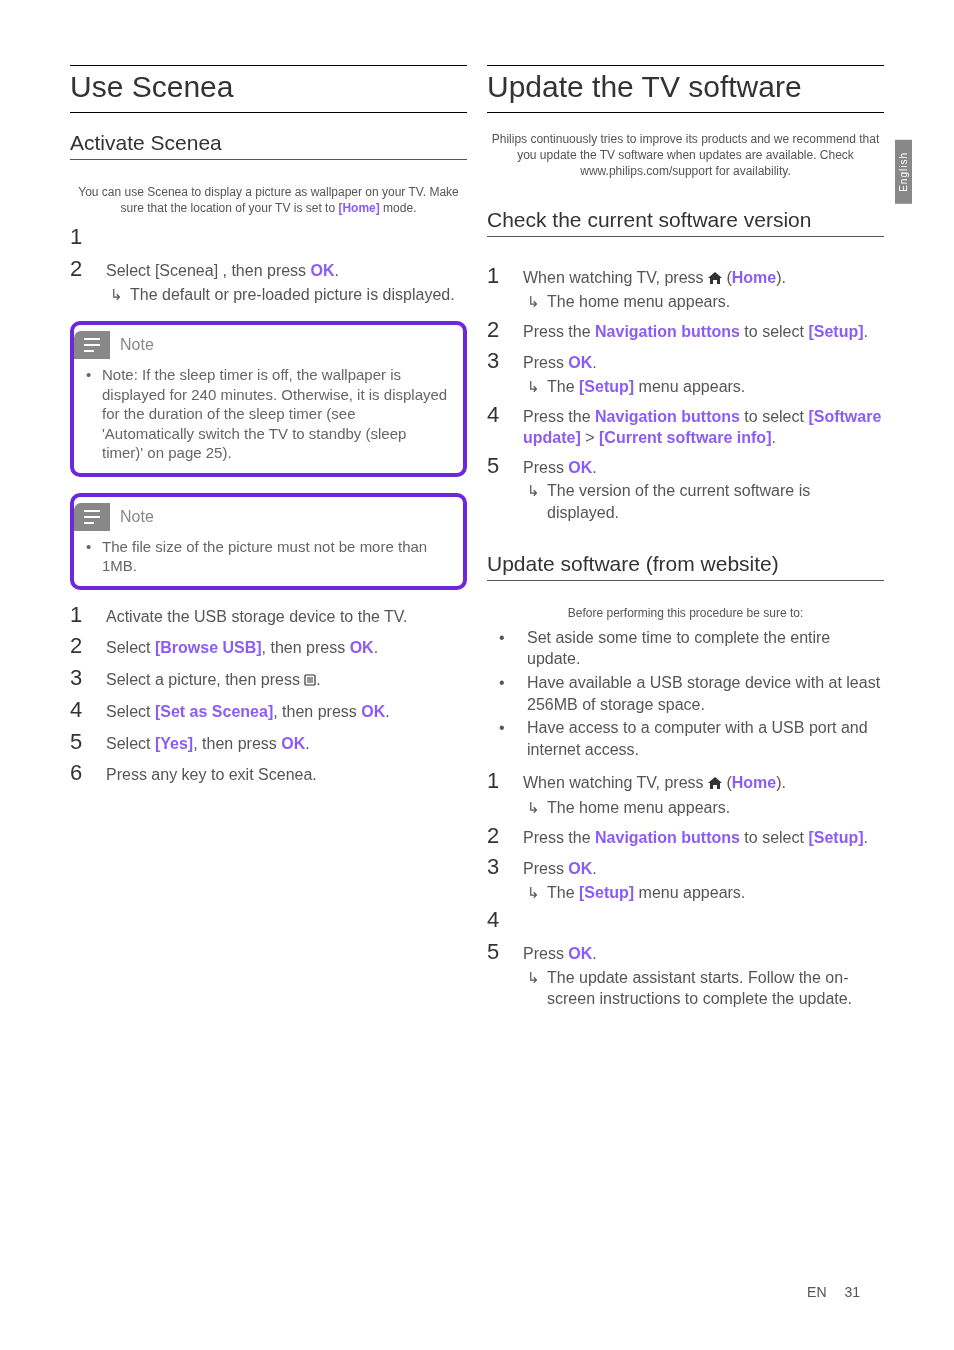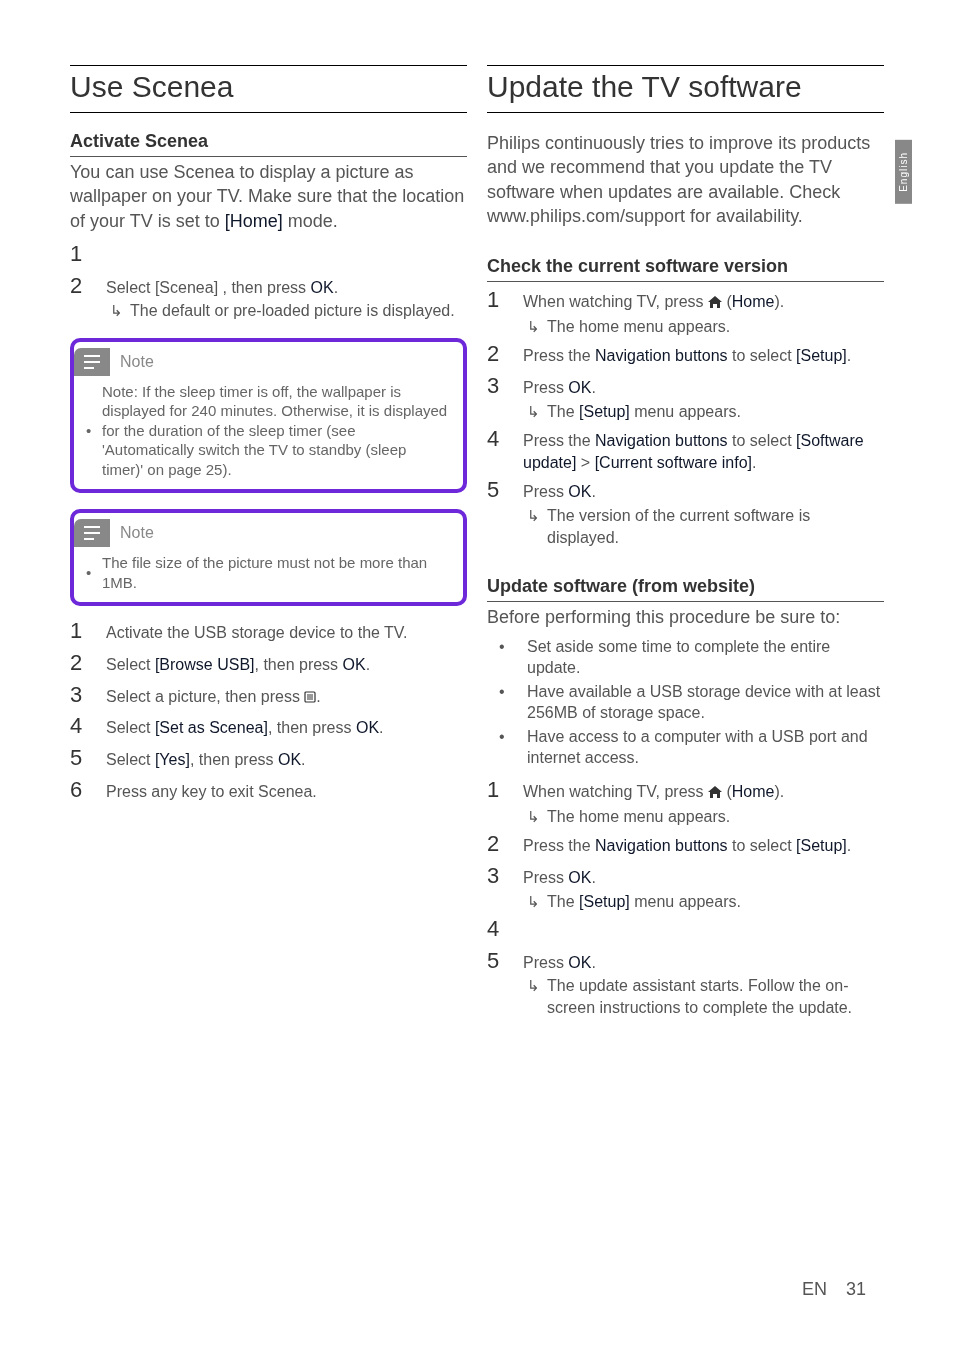--- a/index.html
+++ b/index.html
@@ -21,34 +21,35 @@
   h1 {
     font-size: 30px;
     font-weight: 400;
     color: #333;
     border-top: 1.5px solid #000;
     border-bottom: 1px solid #000;
     padding: 4px 0 8px 0;
     margin-bottom: 18px;
   }
   h2 {
-    font-size: 18px;
-    font-weight: 700;
+    font-size: 21px;
+    font-weight: 400;
     color: #333;
     border-bottom: 1px solid #555;
     padding-bottom: 4px;
-    margin-bottom: 3px;
+    margin-bottom: 24px;
     margin-top: 6px;
   }
   .sep-above { margin-top: 28px; }
   p {
-    font-size: 18px;
+    font-size: 12px;
     line-height: 1.35;
     color: #555;
     margin-bottom: 6px;
+    text-align: center;
   }
   .steps {
     list-style: none;
     counter-reset: step;
   }
   .steps > li {
     display: flex;
     align-items: baseline;
     margin-bottom: 2px;
     font-size: 16px;
@@ -88,21 +89,21 @@
     color: #555;
     margin-bottom: 2px;
   }
   .bullets li::before {
     content: "•";
     width: 28px;
     padding-left: 12px;
     flex-shrink: 0;
     color: #555;
   }
-  b.strong { font-weight: 400; color: #0f172a; }
+  b.strong { font-weight: 700; color: #8b5cf6; }
   .icon-inline {
     display: inline-block;
     vertical-align: -1px;
   }
   .note-box {
     border: 4px solid #6d28d9;
     border-radius: 10px;
     margin: 16px 0 10px 0;
     padding-bottom: 10px;
     overflow: hidden;
@@ -125,21 +126,21 @@
   }
   .note-title {
     font-size: 16px;
     color: #888;
   }
   .note-body {
     padding: 0 12px 0 12px;
   }
   .note-body .ni {
     display: flex;
-    align-items: center;
+    align-items: flex-start;
     font-size: 15px;
     line-height: 1.3;
     color: #666;
   }
   .note-body .ni::before {
     content: "•";
     width: 16px;
     flex-shrink: 0;
     color: #666;
   }
@@ -152,22 +153,22 @@
     font-size: 10px;
     letter-spacing: 1px;
     padding: 12px 3px;
     writing-mode: vertical-rl;
     transform: rotate(180deg);
     text-align: center;
   }
   .footer {
     position: absolute;
     bottom: 50px;
-    right: 88px;
-    font-size: 18px;
+    right: 94px;
+    font-size: 14px;
     color: #555;
   }
   .footer .pg { margin-left: 14px; color:#555; }
 </style>
 </head>
 <body>
 
 <div class="sidetab">English</div>
 
 <div class="columns">

